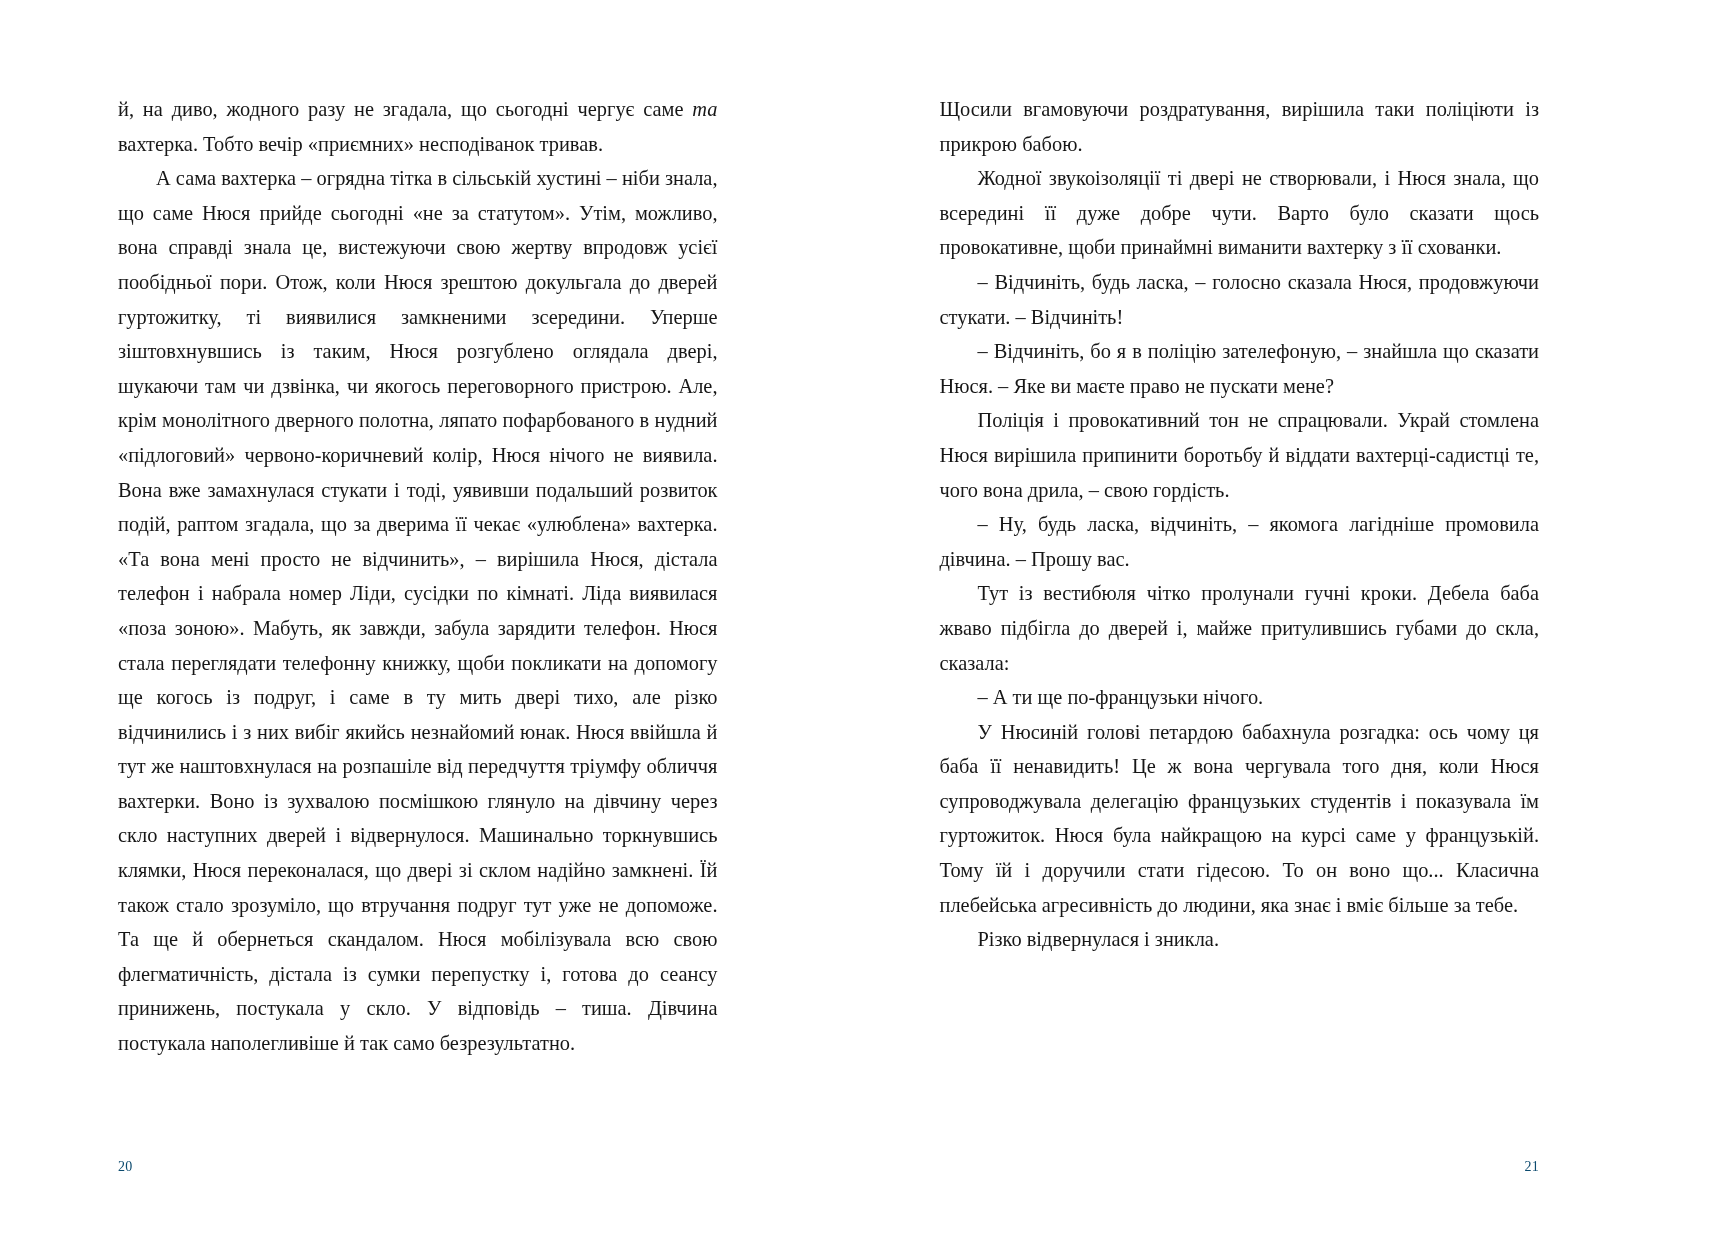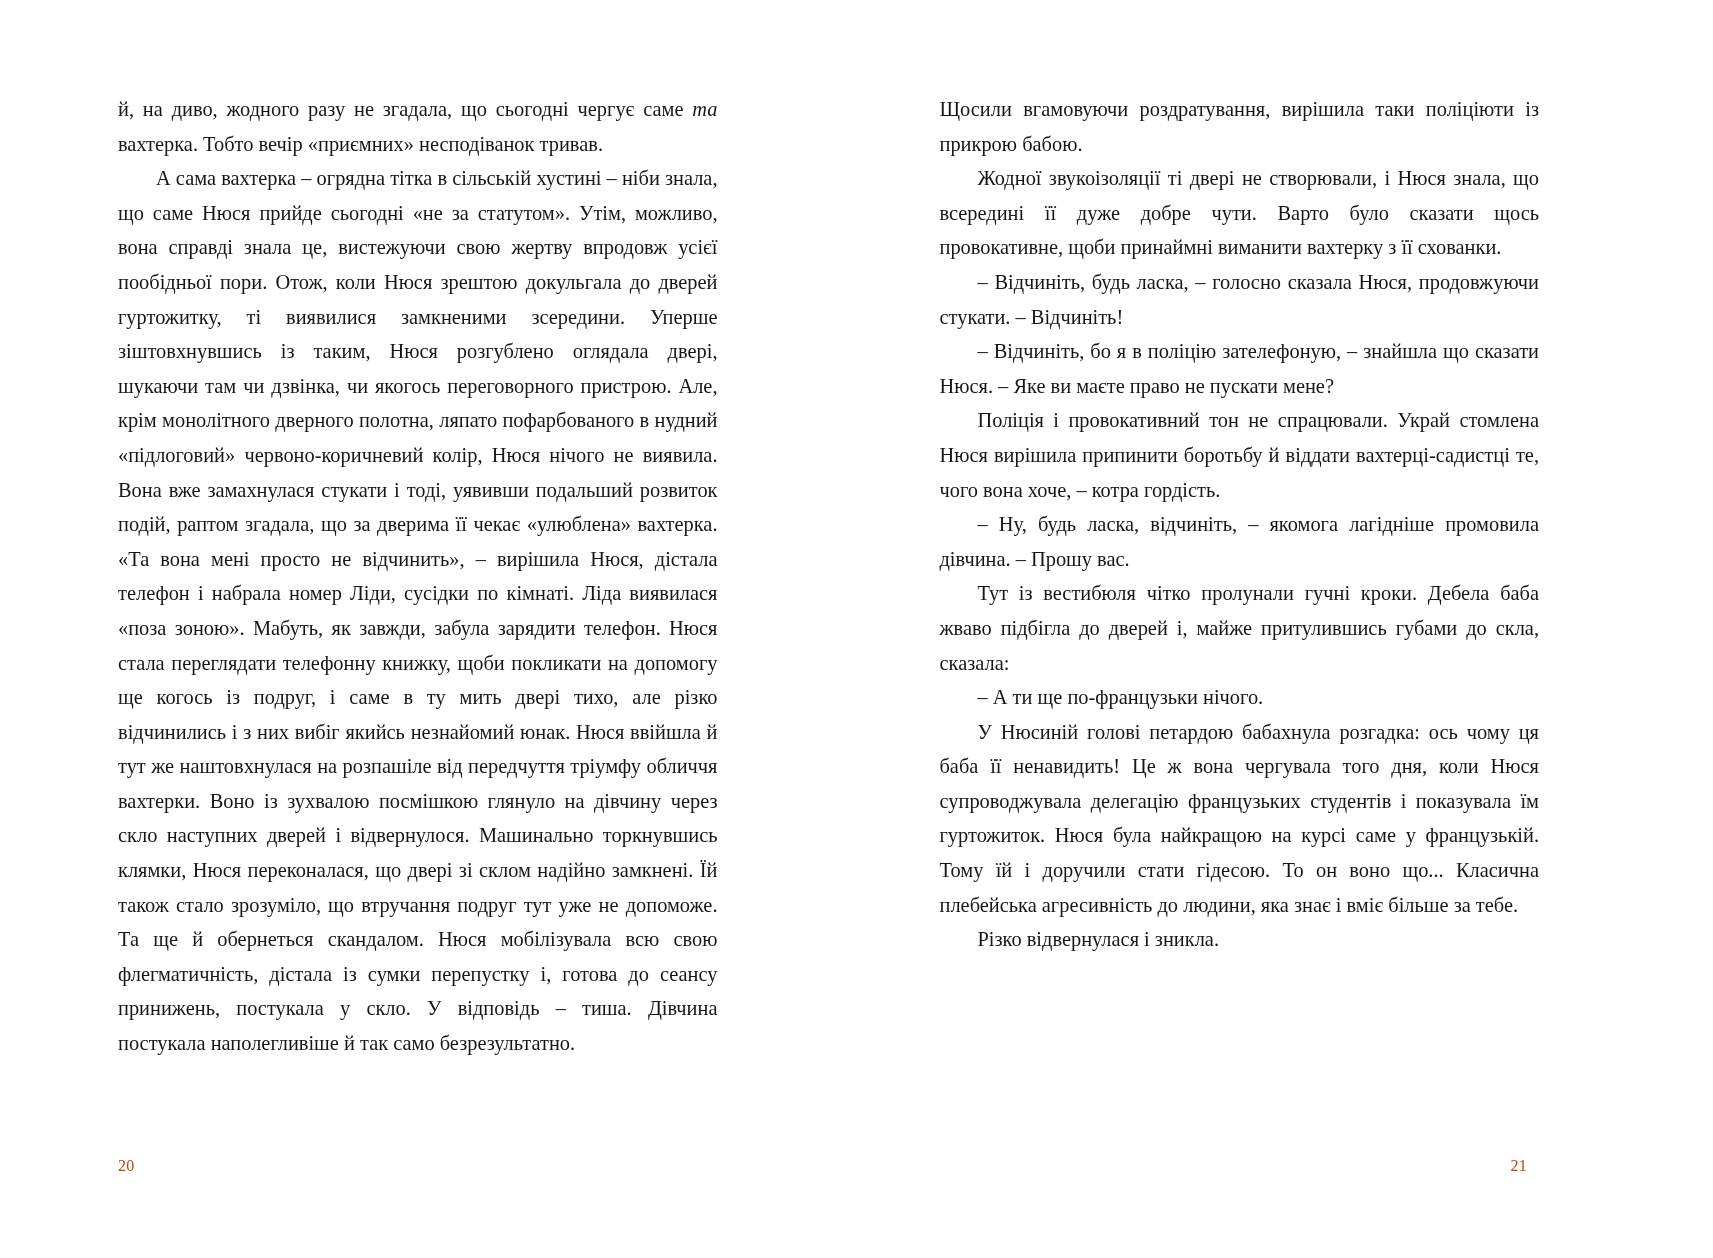--- a/index.html
+++ b/index.html
@@ -48,30 +48,30 @@
   }
   .textblock p.noindent {
     text-indent: 0;
   }
   .textblock p em {
     font-style: italic;
   }
   .folio {
     position: absolute;
     bottom: 84px;
-    font-size: 16px;
+    font-size: 14px;
     line-height: 1;
-    color: #c2410c;
+    color: #0c4a6e;
     letter-spacing: 0.3px;
   }
   .folio-left {
     left: 118px;
   }
   .folio-right {
-    right: 132px;
+    right: 120px;
   }
 </style>
 </head>
 <body>
 
 <div class="spread">
 
   <div class="page page-left">
     <div class="textblock">
       <p class="noindent"><span>й, на диво, жодного разу не згадала, що сьогодні чергує саме </span><em>та</em><span> вахтерка. Тобто вечір «приємних» несподіванок тривав.</span></p>
@@ -79,21 +79,21 @@
     </div>
     <div class="folio folio-left">20</div>
   </div>
 
   <div class="page page-right">
     <div class="textblock">
       <p class="noindent">Щосили вгамовуючи роздратування, вирішила таки поліцію­ти із прикрою бабою.</p>
       <p>Жодної звукоізоляції ті двері не створювали, і Нюся зна­ла, що всередині її дуже добре чути. Варто було сказати щось провокативне, щоби принаймні виманити вахтерку з її схо­ванки.</p>
       <p>– Відчиніть, будь ласка, – голосно сказала Нюся, продов­жуючи стукати. – Відчиніть!</p>
       <p>– Відчиніть, бо я в поліцію зателефоную, – знайшла що сказати Нюся. – Яке ви маєте право не пускати мене?</p>
-      <p>Поліція і провокативний тон не спрацювали. Украй стом­лена Нюся вирішила припинити боротьбу й віддати вахтер­ці-садистці те, чого вона хоче, – котра гордість.</p>
+      <p>Поліція і провокативний тон не спрацювали. Украй стом­лена Нюся вирішила припинити боротьбу й віддати вахтер­ці-садистці те, чого вона дрила, – свою гордість.</p>
       <p>– Ну, будь ласка, відчиніть, – якомога лагідніше промови­ла дівчина. – Прошу вас.</p>
       <p>Тут із вестибюля чітко пролунали гучні кроки. Дебела ба­ба жваво підбігла до дверей і, майже притулившись губами до скла, сказала:</p>
       <p>– А ти ще по-французьки нічого.</p>
       <p>У Нюсиній голові петардою бабахнула розгадка: ось чо­му ця баба її ненавидить! Це ж вона чергувала того дня, коли Нюся супроводжувала делегацію французьких студентів і по­казувала їм гуртожиток. Нюся була найкращою на курсі саме у французькій. Тому їй і доручили стати гідесою. То он воно що... Класична плебейська агресивність до людини, яка знає і вміє більше за тебе.</p>
       <p>Різко відвернулася і зникла.</p>
     </div>
     <div class="folio folio-right">21</div>
   </div>
 
 </div>

